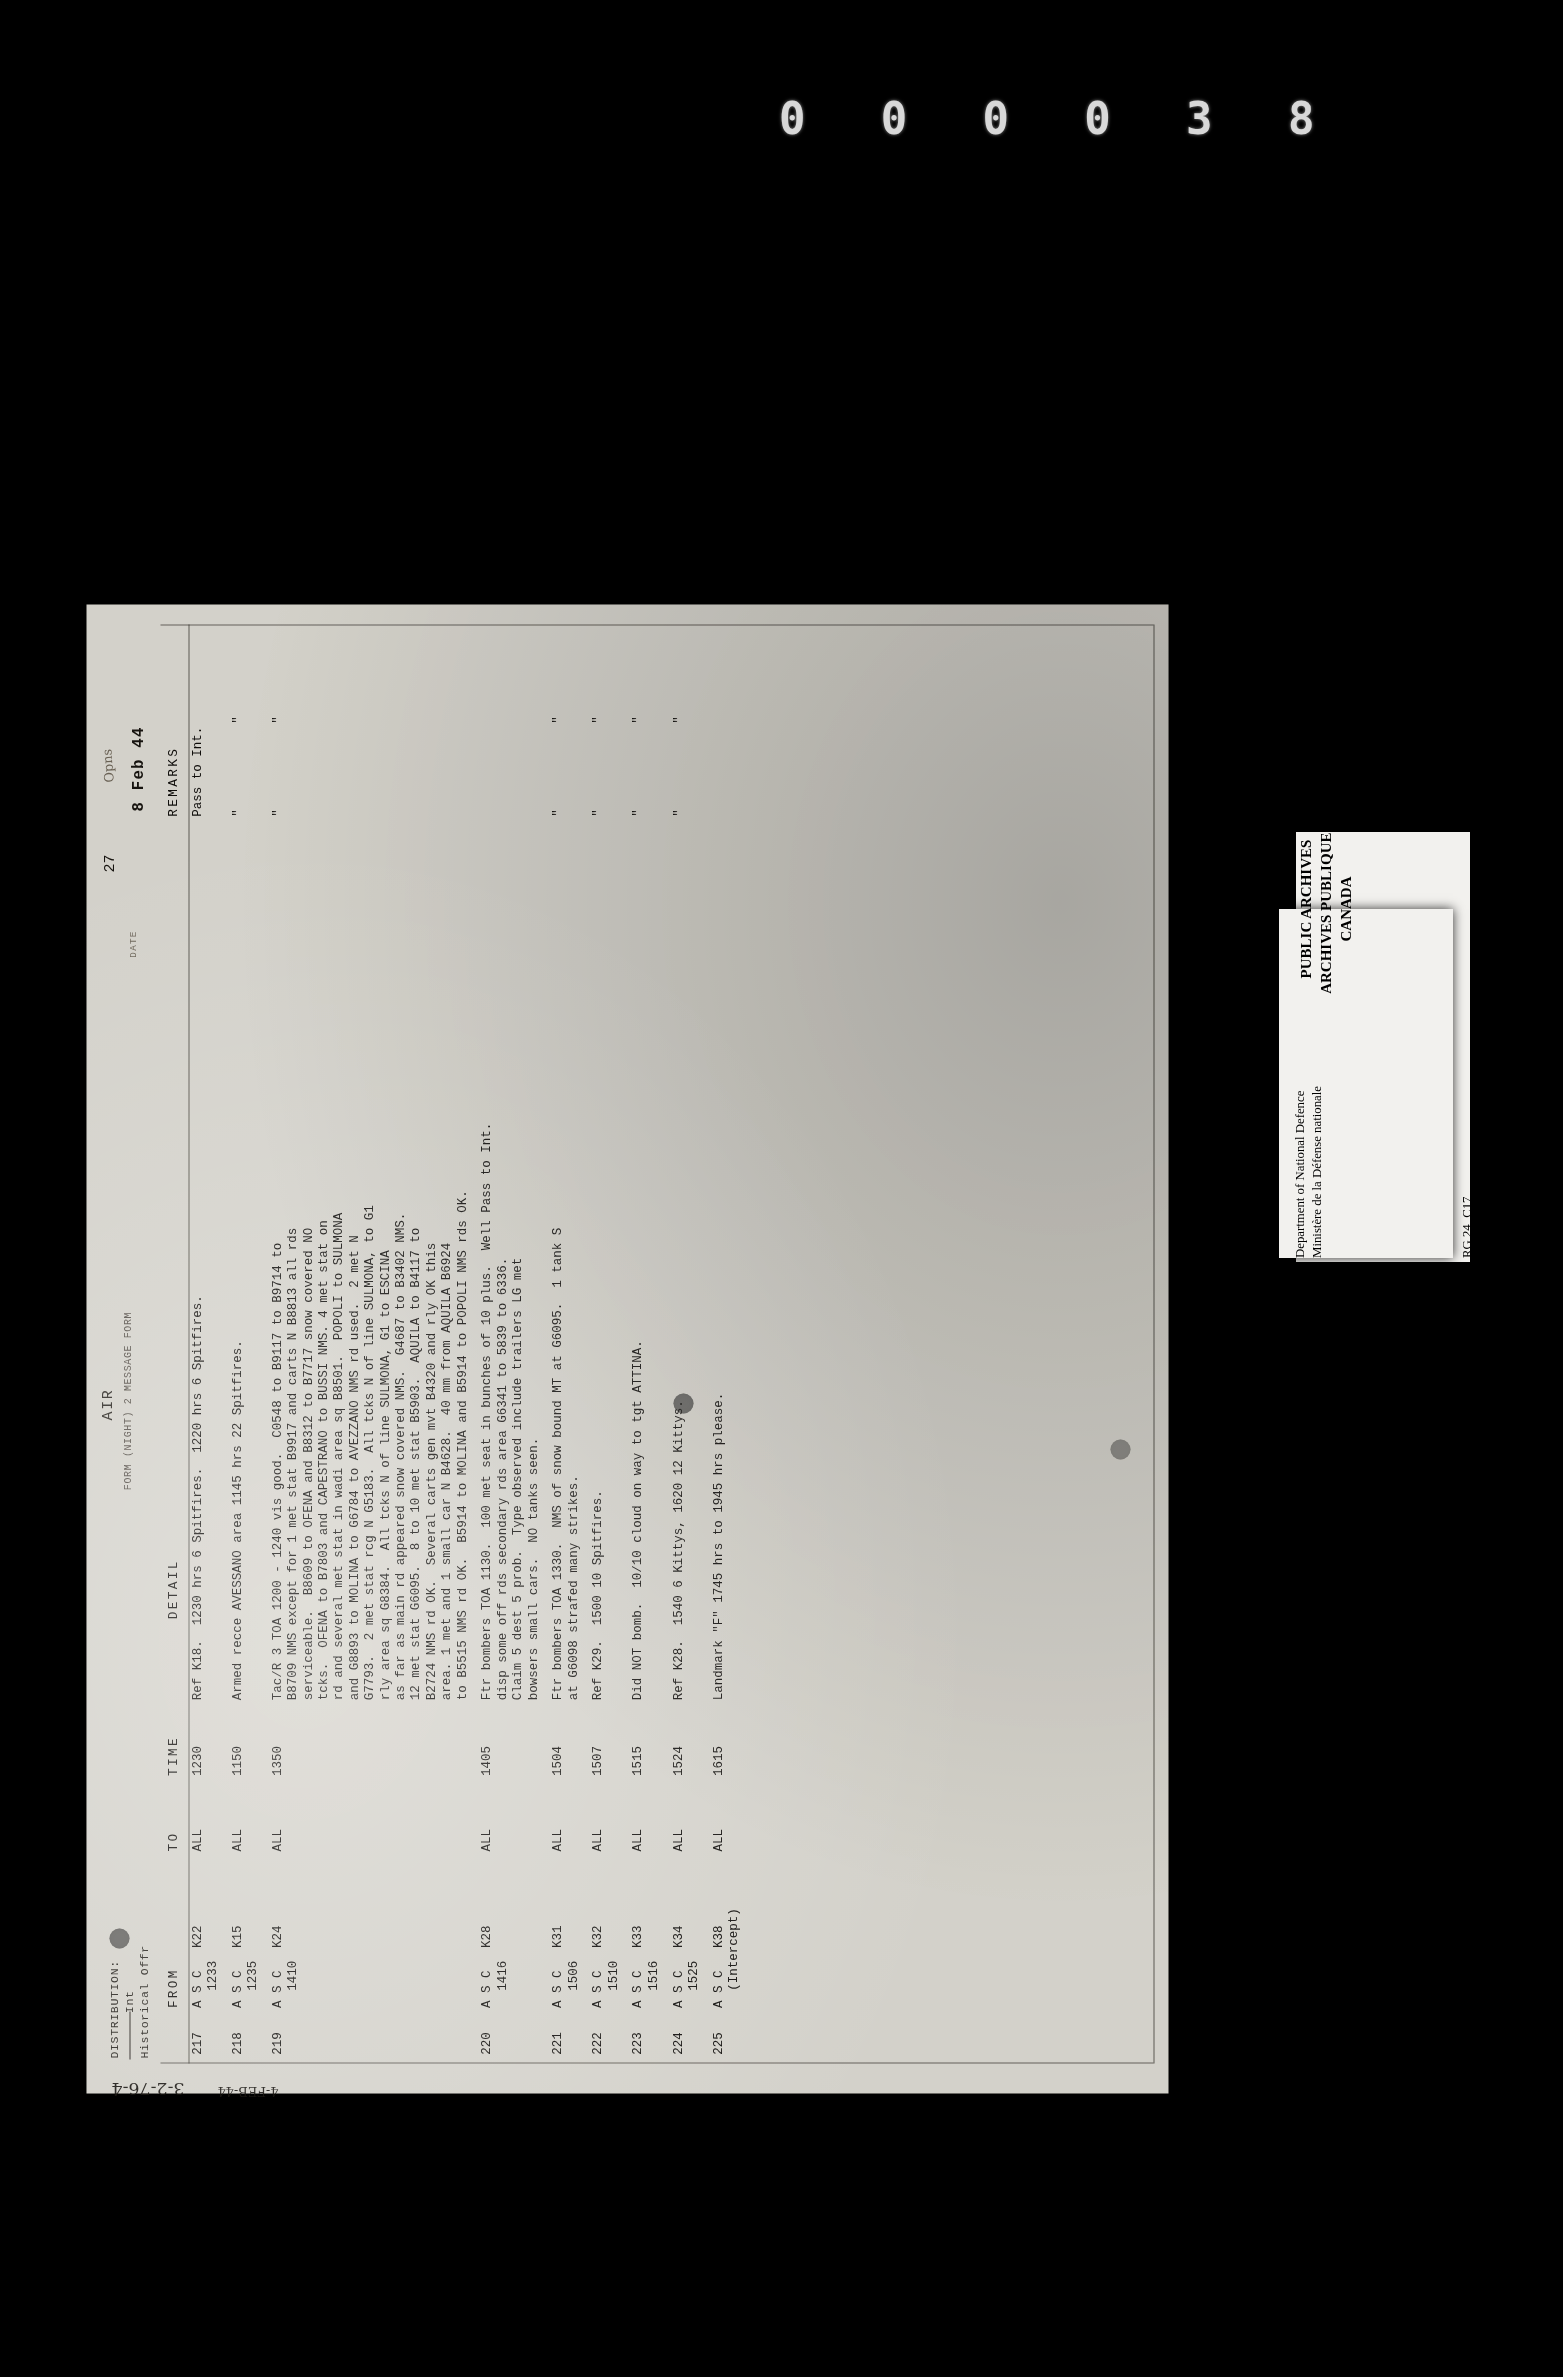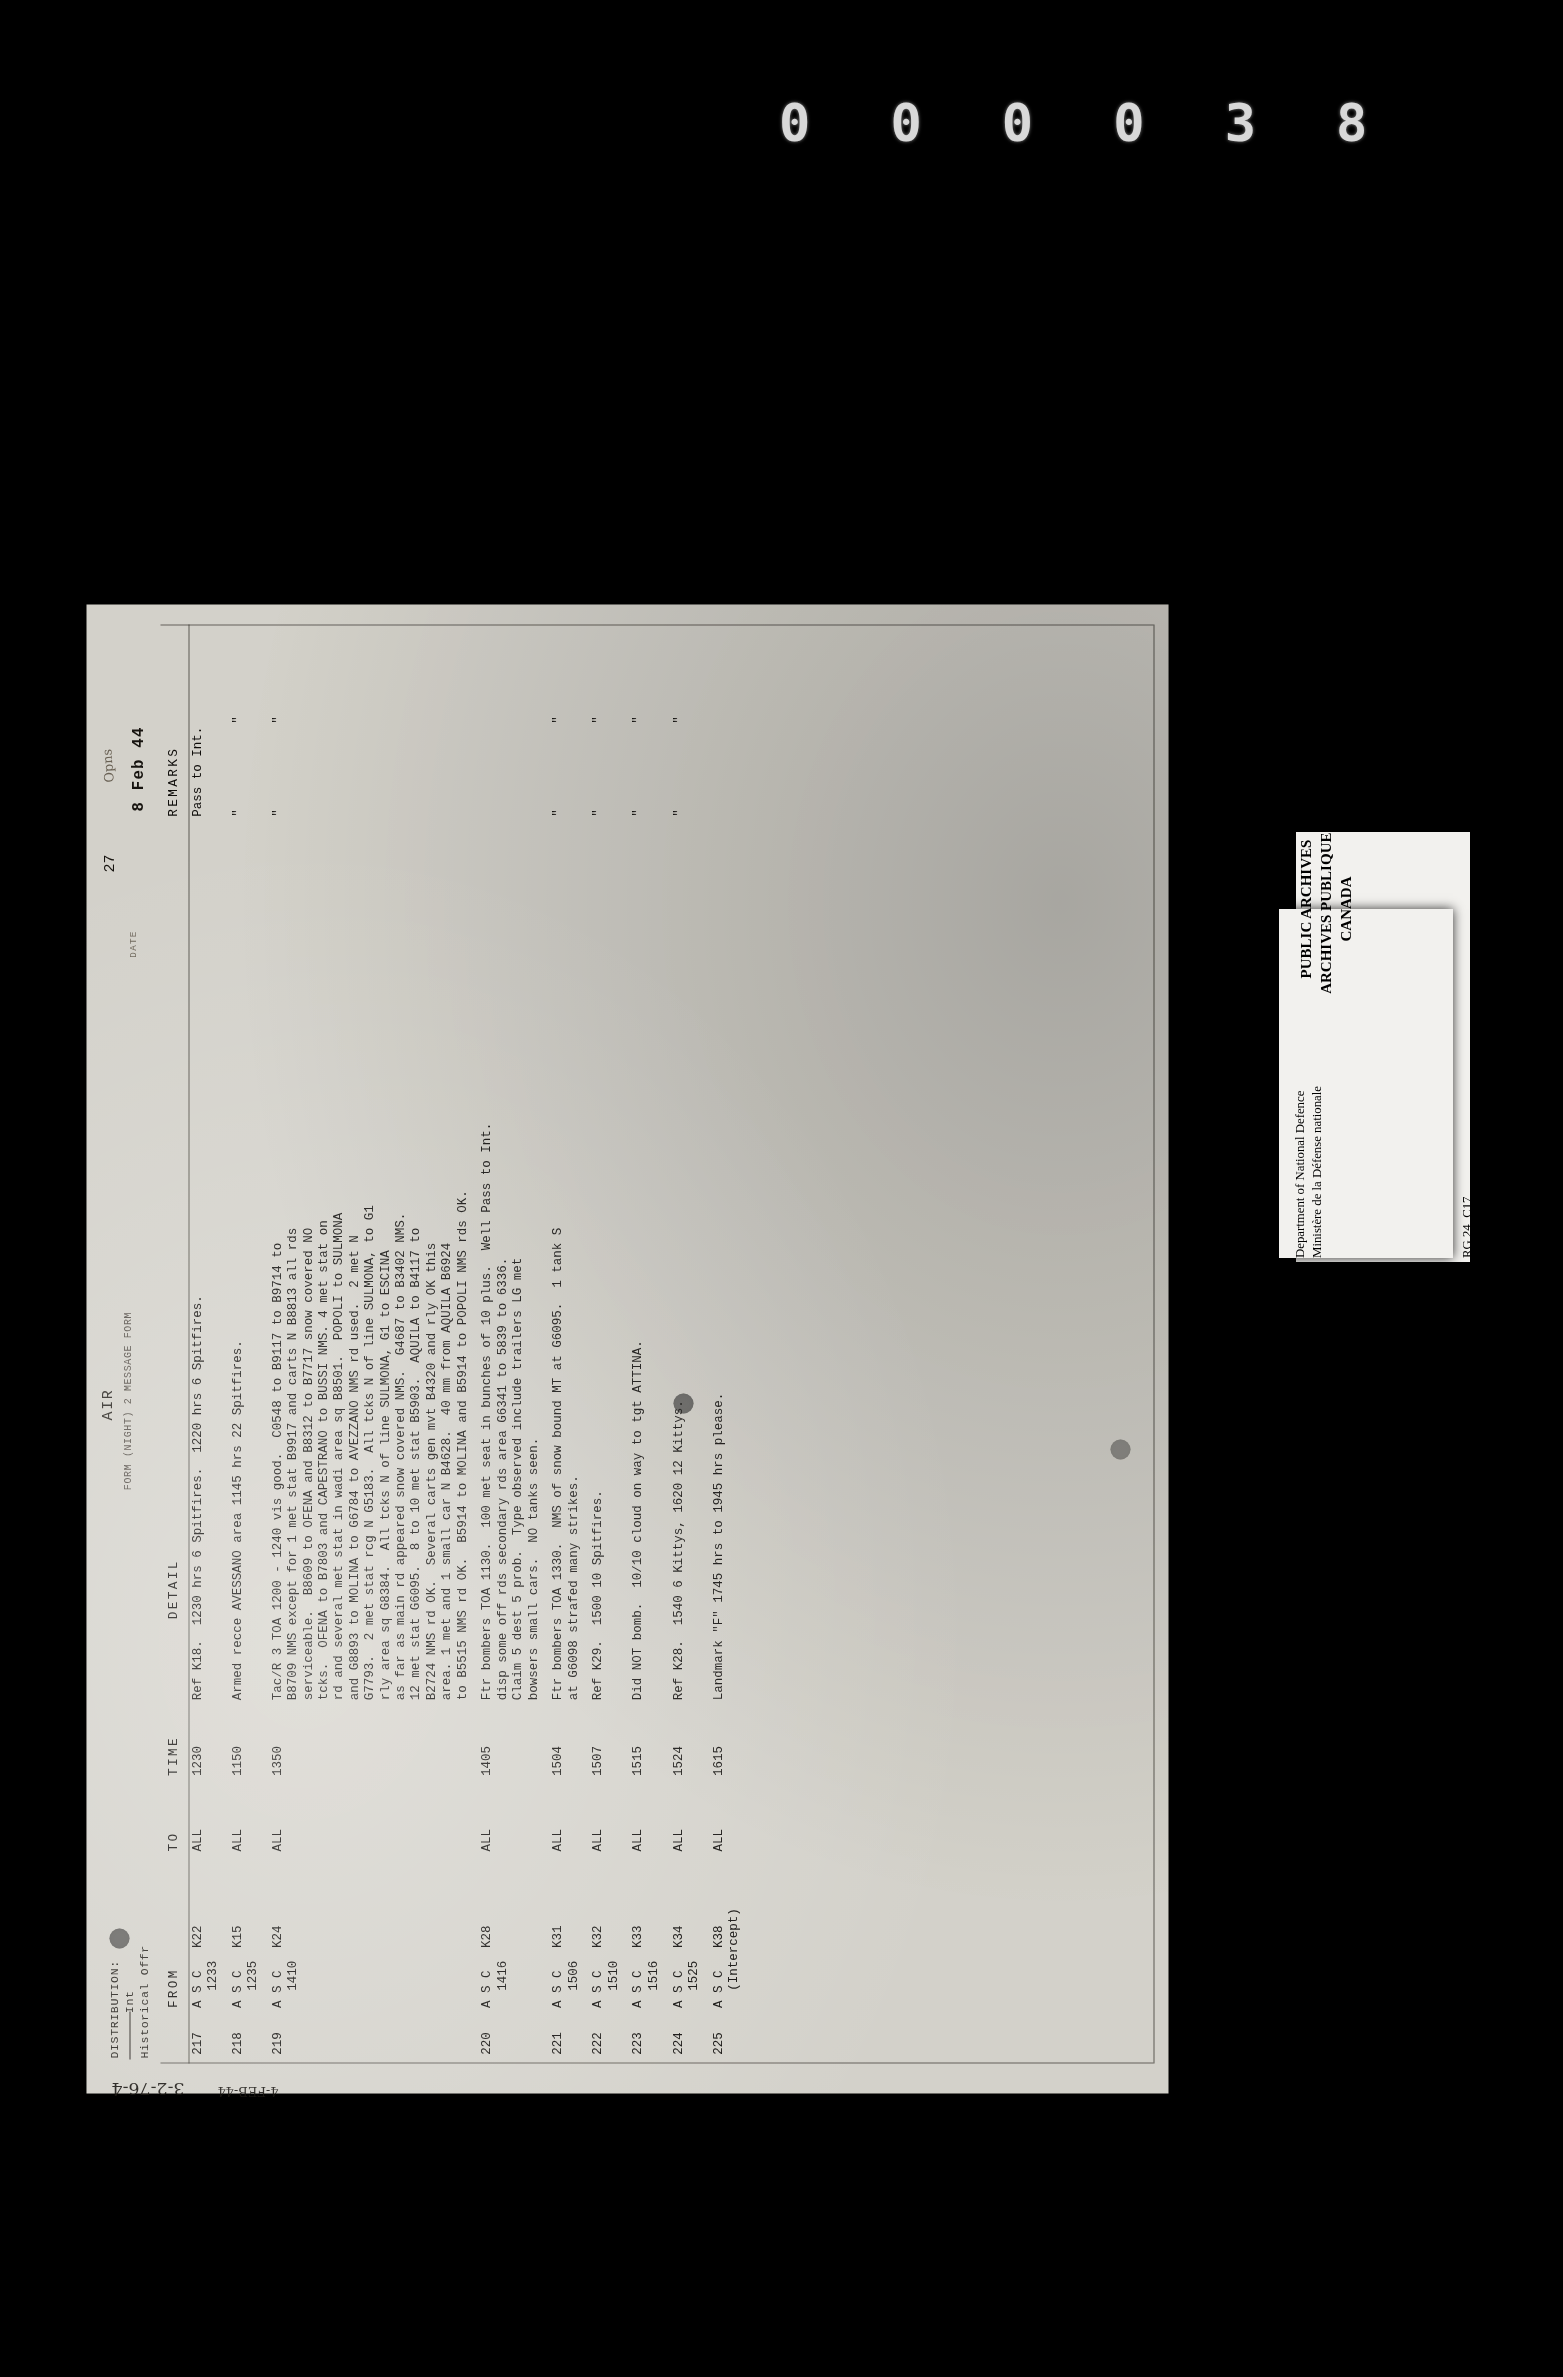--- a/index.html
+++ b/index.html
@@ -2,21 +2,21 @@
 <html style="font-size:9.3px"><head>
 <meta charset="utf-8">
 <style>
   html,body{margin:0;padding:0;background:#000;}
   body{width:1563px;height:2377px;position:relative;font-family:"Liberation Mono",monospace;overflow:hidden;}
 
   
   #frame-number{
     position:absolute;top:93px;left:779px;
     font-family:"DejaVu Sans Mono",monospace;
-    font-size:52px;letter-spacing:24.4px;color:#d8d8d8;
+    font-size:44px;letter-spacing:24.4px;color:#d8d8d8;
     font-weight:700;
     text-shadow:0 0 3.5px #888;
   }
 
   
   #doc-wrap{
     position:absolute;
     left:81px;top:599px;
     width:1093px;height:1500px;
   }

